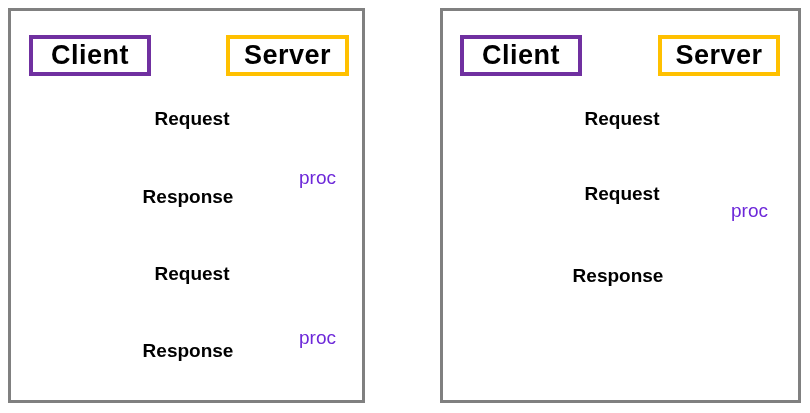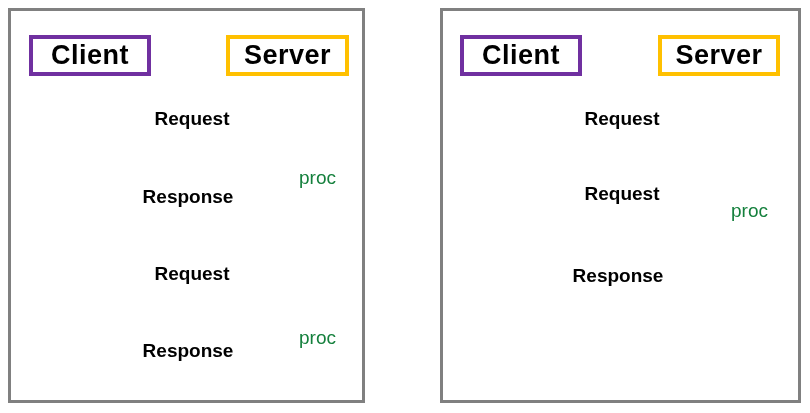--- a/index.html
+++ b/index.html
@@ -45,21 +45,21 @@
     position: absolute;
     transform: translateX(-50%);
     font-size: 19px;
     color: #000000;
     white-space: nowrap;
     font-weight: bold;
   }
   .proc-label {
     position: absolute;
     font-size: 19px;
-    color: #15803d;
+    color: #6d28d9;
     white-space: nowrap;
   }
 </style>
 </head>
 <body>
 
 <div class="stage">
   <svg class="overlay" width="810" height="413">
       <rect x="88" y="84" width="8" height="57" fill="#FF0000"></rect>
       <rect x="283" y="141" width="8" height="78" fill="#FF0000"></rect>

